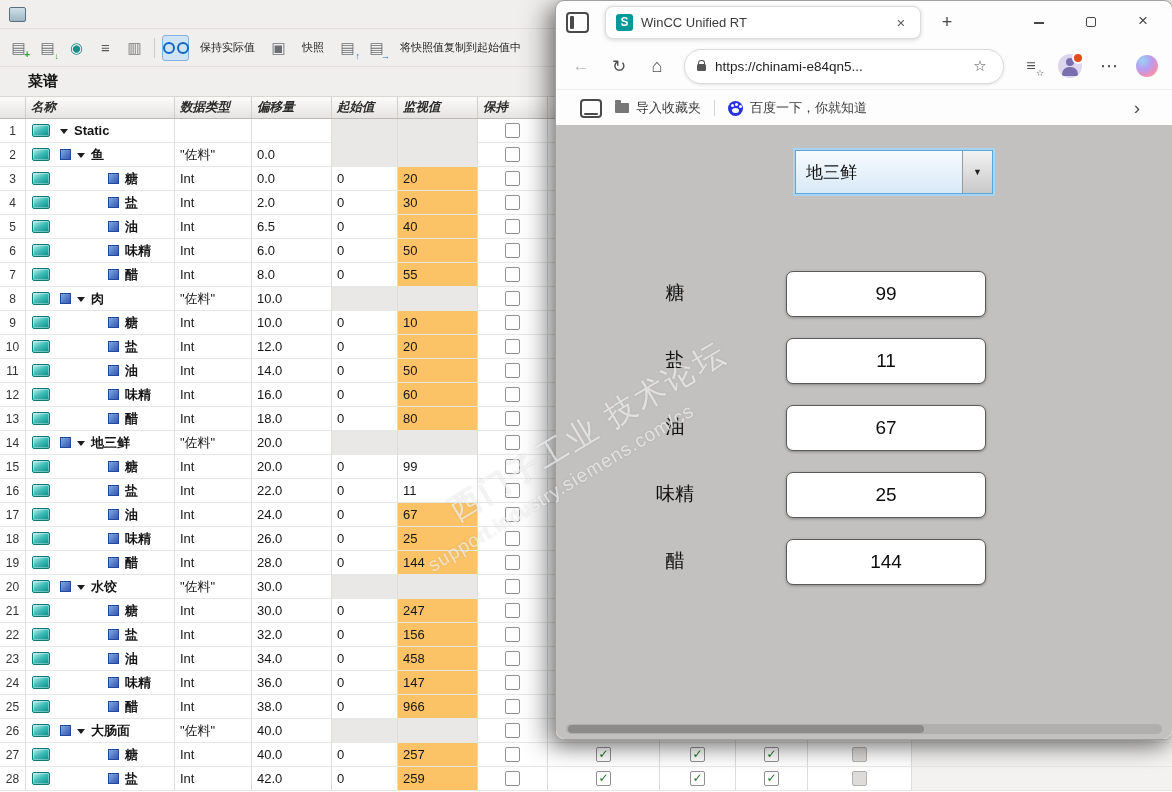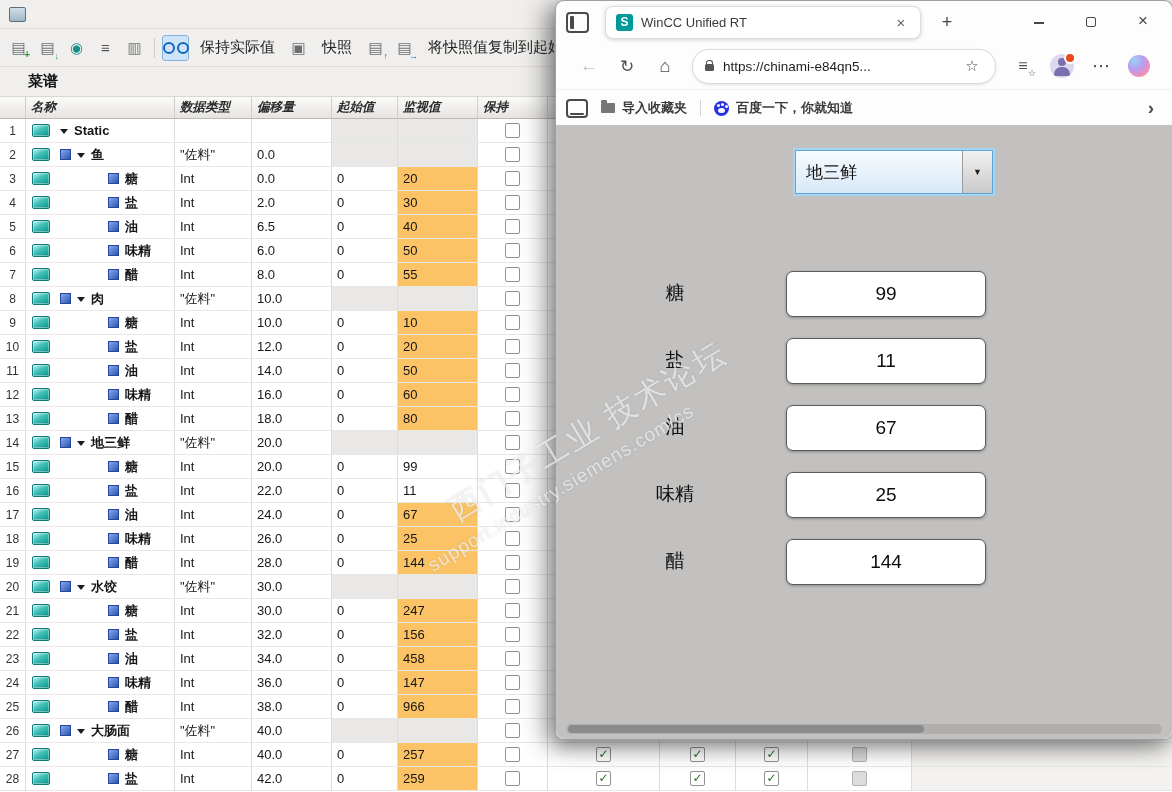--- a/index.html
+++ b/index.html
@@ -22,21 +22,21 @@
   .tico.pressed{background:#cfe4f7;border:1px solid #84b3dd;}
   .glasses{display:flex;align-items:center;}
   .glasses i{display:block;width:8px;height:8px;border:2px solid #1566c0;border-radius:50%;}
   .glasses i+i{margin-left:2px;}
   .tico.t-snap::before{content:"▣";}
   .tico.t-up::before{content:"▤";}
   .tico.t-up::after{content:"↑";position:absolute;right:0;bottom:-1px;font-size:9px;font-weight:bold;color:#2d6fc0;}
   .tico.t-rt::before{content:"▤";}
   .tico.t-rt::after{content:"→";position:absolute;right:-1px;bottom:-1px;font-size:9px;font-weight:bold;color:#2d6fc0;}
   .tsep{width:1px;height:20px;background:#cfcdc9;margin:0 3px;flex:0 0 auto;}
-  .tbtn-text{padding:3px 7px;font-size:15px;color:#242424;flex:0 0 auto;}
+  .tbtn-text{padding:3px 7px;font-size:11px;color:#242424;flex:0 0 auto;}
   .tia-title{height:29px;background:#f0efed;border-bottom:1px solid #dad7d3;display:flex;align-items:center;padding:0 28px;font-size:15px;font-weight:bold;color:#141414;}
 
   .thead,.trow{display:grid;grid-template-columns:26px 149px 77px 80px 66px 80px 70px 112px 76px 72px 104px minmax(0,1fr);}
   .thead{height:21px;background:linear-gradient(#fbfbfa,#e6e4e1);border-bottom:1px solid #bdbab6;}
   .thead .hc{display:flex;align-items:center;padding:0 5px;font-size:12.5px;font-weight:bold;color:#2b2b2b;border-right:1px solid #d2cfcb;overflow:hidden;font-style:italic;}
   .trow{height:24px;}
   .cell{display:flex;align-items:center;padding:0 5px;border-right:1px solid #dcdcda;border-bottom:1px solid #e7e7e5;font-size:13px;color:#161616;overflow:hidden;}
   .cell.rn{justify-content:center;padding:0 2px;font-size:12px;color:#333;}
   .cell.nm{padding:0 2px;}
   .cell.dis{background:#e9e8e6;}
@@ -68,21 +68,21 @@
   .tabtitle{flex:1;font-size:13px;color:#3a3a3a;white-space:nowrap;overflow:hidden;}
   .tabclose{width:18px;height:18px;border-radius:4px;color:#5f5f5f;display:flex;align-items:center;justify-content:center;}
   .tabclose::before{content:"×";font-size:15px;}
   .newtab{margin-left:14px;width:24px;height:24px;color:#474747;display:flex;align-items:center;justify-content:center;}
   .newtab::before{content:"+";font-size:18px;}
   .wincontrols{margin-left:auto;display:flex;align-items:center;gap:38px;padding-right:12px;}
   .wc{width:14px;height:14px;position:relative;}
   .wc.min::before{content:"";position:absolute;left:2px;top:7px;width:10px;height:2px;background:#474747;}
   .wc.max::before{content:"";position:absolute;left:2px;top:2px;width:8px;height:8px;border:1.5px solid #474747;border-radius:2px;}
   .wc.cls::before{content:"×";position:absolute;left:0;top:-4px;width:14px;text-align:center;font-size:17px;color:#474747;}
-  .navbar{height:46px;display:flex;align-items:center;padding:0 22px;gap:16px;border-bottom:1px solid #efefef;justify-content:center;}
+  .navbar{height:46px;display:flex;align-items:center;padding:0 14px;gap:16px;border-bottom:1px solid #efefef;justify-content:center;}
   .nico{font-size:17px;color:#4f4f4f;width:22px;height:22px;display:flex;align-items:center;justify-content:center;flex:0 0 auto;position:relative;}
   .nico.back{color:#bcbcbc;}
   .nico.back::before{content:"←";}
   .nico.refresh::before{content:"↻";}
   .nico.home::before{content:"⌂";font-size:18px;}
   .nico.star::before{content:"☆";font-size:15px;}
   .nico.fav::before{content:"≡";font-size:16px;}
   .nico.fav::after{content:"☆";position:absolute;right:-2px;bottom:-1px;font-size:9px;}
   .nico.dots::before{content:"⋯";font-size:18px;}
   .nico.chev::before{content:"›";font-size:19px;}
@@ -90,21 +90,21 @@
            box-shadow:0 1px 3px rgba(0,0,0,.10);display:flex;align-items:center;padding:0 12px;gap:9px;}
   .lock{width:9px;height:7px;border-radius:1.5px;background:#555;position:relative;margin-top:3px;flex:0 0 auto;}
   .lock::before{content:"";position:absolute;left:1px;top:-4px;width:5px;height:5px;border:1.5px solid #555;border-bottom:none;border-radius:3px 3px 0 0;}
   .urltext{flex:1;font-size:13.5px;color:#1f1f1f;white-space:nowrap;overflow:hidden;}
   .avatar{width:24px;height:24px;border-radius:50%;background:#dcd7ee;position:relative;flex:0 0 auto;}
   .avatar::before{content:"";position:absolute;left:8px;top:4px;width:8px;height:8px;border-radius:50%;background:#7a6fae;}
   .avatar::after{content:"";position:absolute;left:4px;top:13px;width:16px;height:9px;border-radius:8px 8px 2px 2px;background:#7a6fae;}
   .avatar .dot{position:absolute;right:-2px;top:-2px;width:8px;height:8px;border-radius:50%;background:#e8491d;border:2px solid #fff;}
   .copilot{width:22px;height:22px;border-radius:50%;flex:0 0 auto;
            background:radial-gradient(circle at 30% 25%,#9ad2f7 0%,#b79df0 40%,#ef8fb9 70%,#f6c77e 100%);}
-  .bmbar{height:36px;display:flex;align-items:center;padding:0 10px;gap:13px;border-bottom:1px solid #e6e6e6;font-size:13px;color:#3a3a3a;font-weight:bold;}
+  .bmbar{height:36px;display:flex;align-items:center;padding:0 24px;gap:13px;border-bottom:1px solid #e6e6e6;font-size:13px;color:#3a3a3a;}
   .panelico{width:18px;height:15px;border:2px solid #4a4a4a;border-radius:4px;position:relative;flex:0 0 auto;}
   .panelico::before{content:"";position:absolute;left:2px;right:2px;bottom:1px;height:2px;background:#4a4a4a;border-radius:1px;}
   .bmitem{display:flex;align-items:center;gap:7px;white-space:nowrap;}
   .folder{width:14px;height:10px;background:#777;border-radius:1px;position:relative;display:inline-block;}
   .folder::before{content:"";position:absolute;left:0;top:-3px;width:6px;height:3px;background:#777;border-radius:1px 1px 0 0;}
   .paw{width:15px;height:15px;border-radius:50%;background:#2932e1;position:relative;display:inline-block;}
   .paw::before{content:"";position:absolute;left:4px;top:7px;width:7px;height:5px;background:#fff;border-radius:50%;}
   .paw::after{content:"";position:absolute;left:3px;top:3px;width:3px;height:3px;border-radius:50%;background:#fff;box-shadow:4px -1px 0 #fff,8px 1px 0 #fff;}
   .bmdiv{width:1px;height:16px;background:#d4d4d4;}
   .bmspacer{flex:1;}

